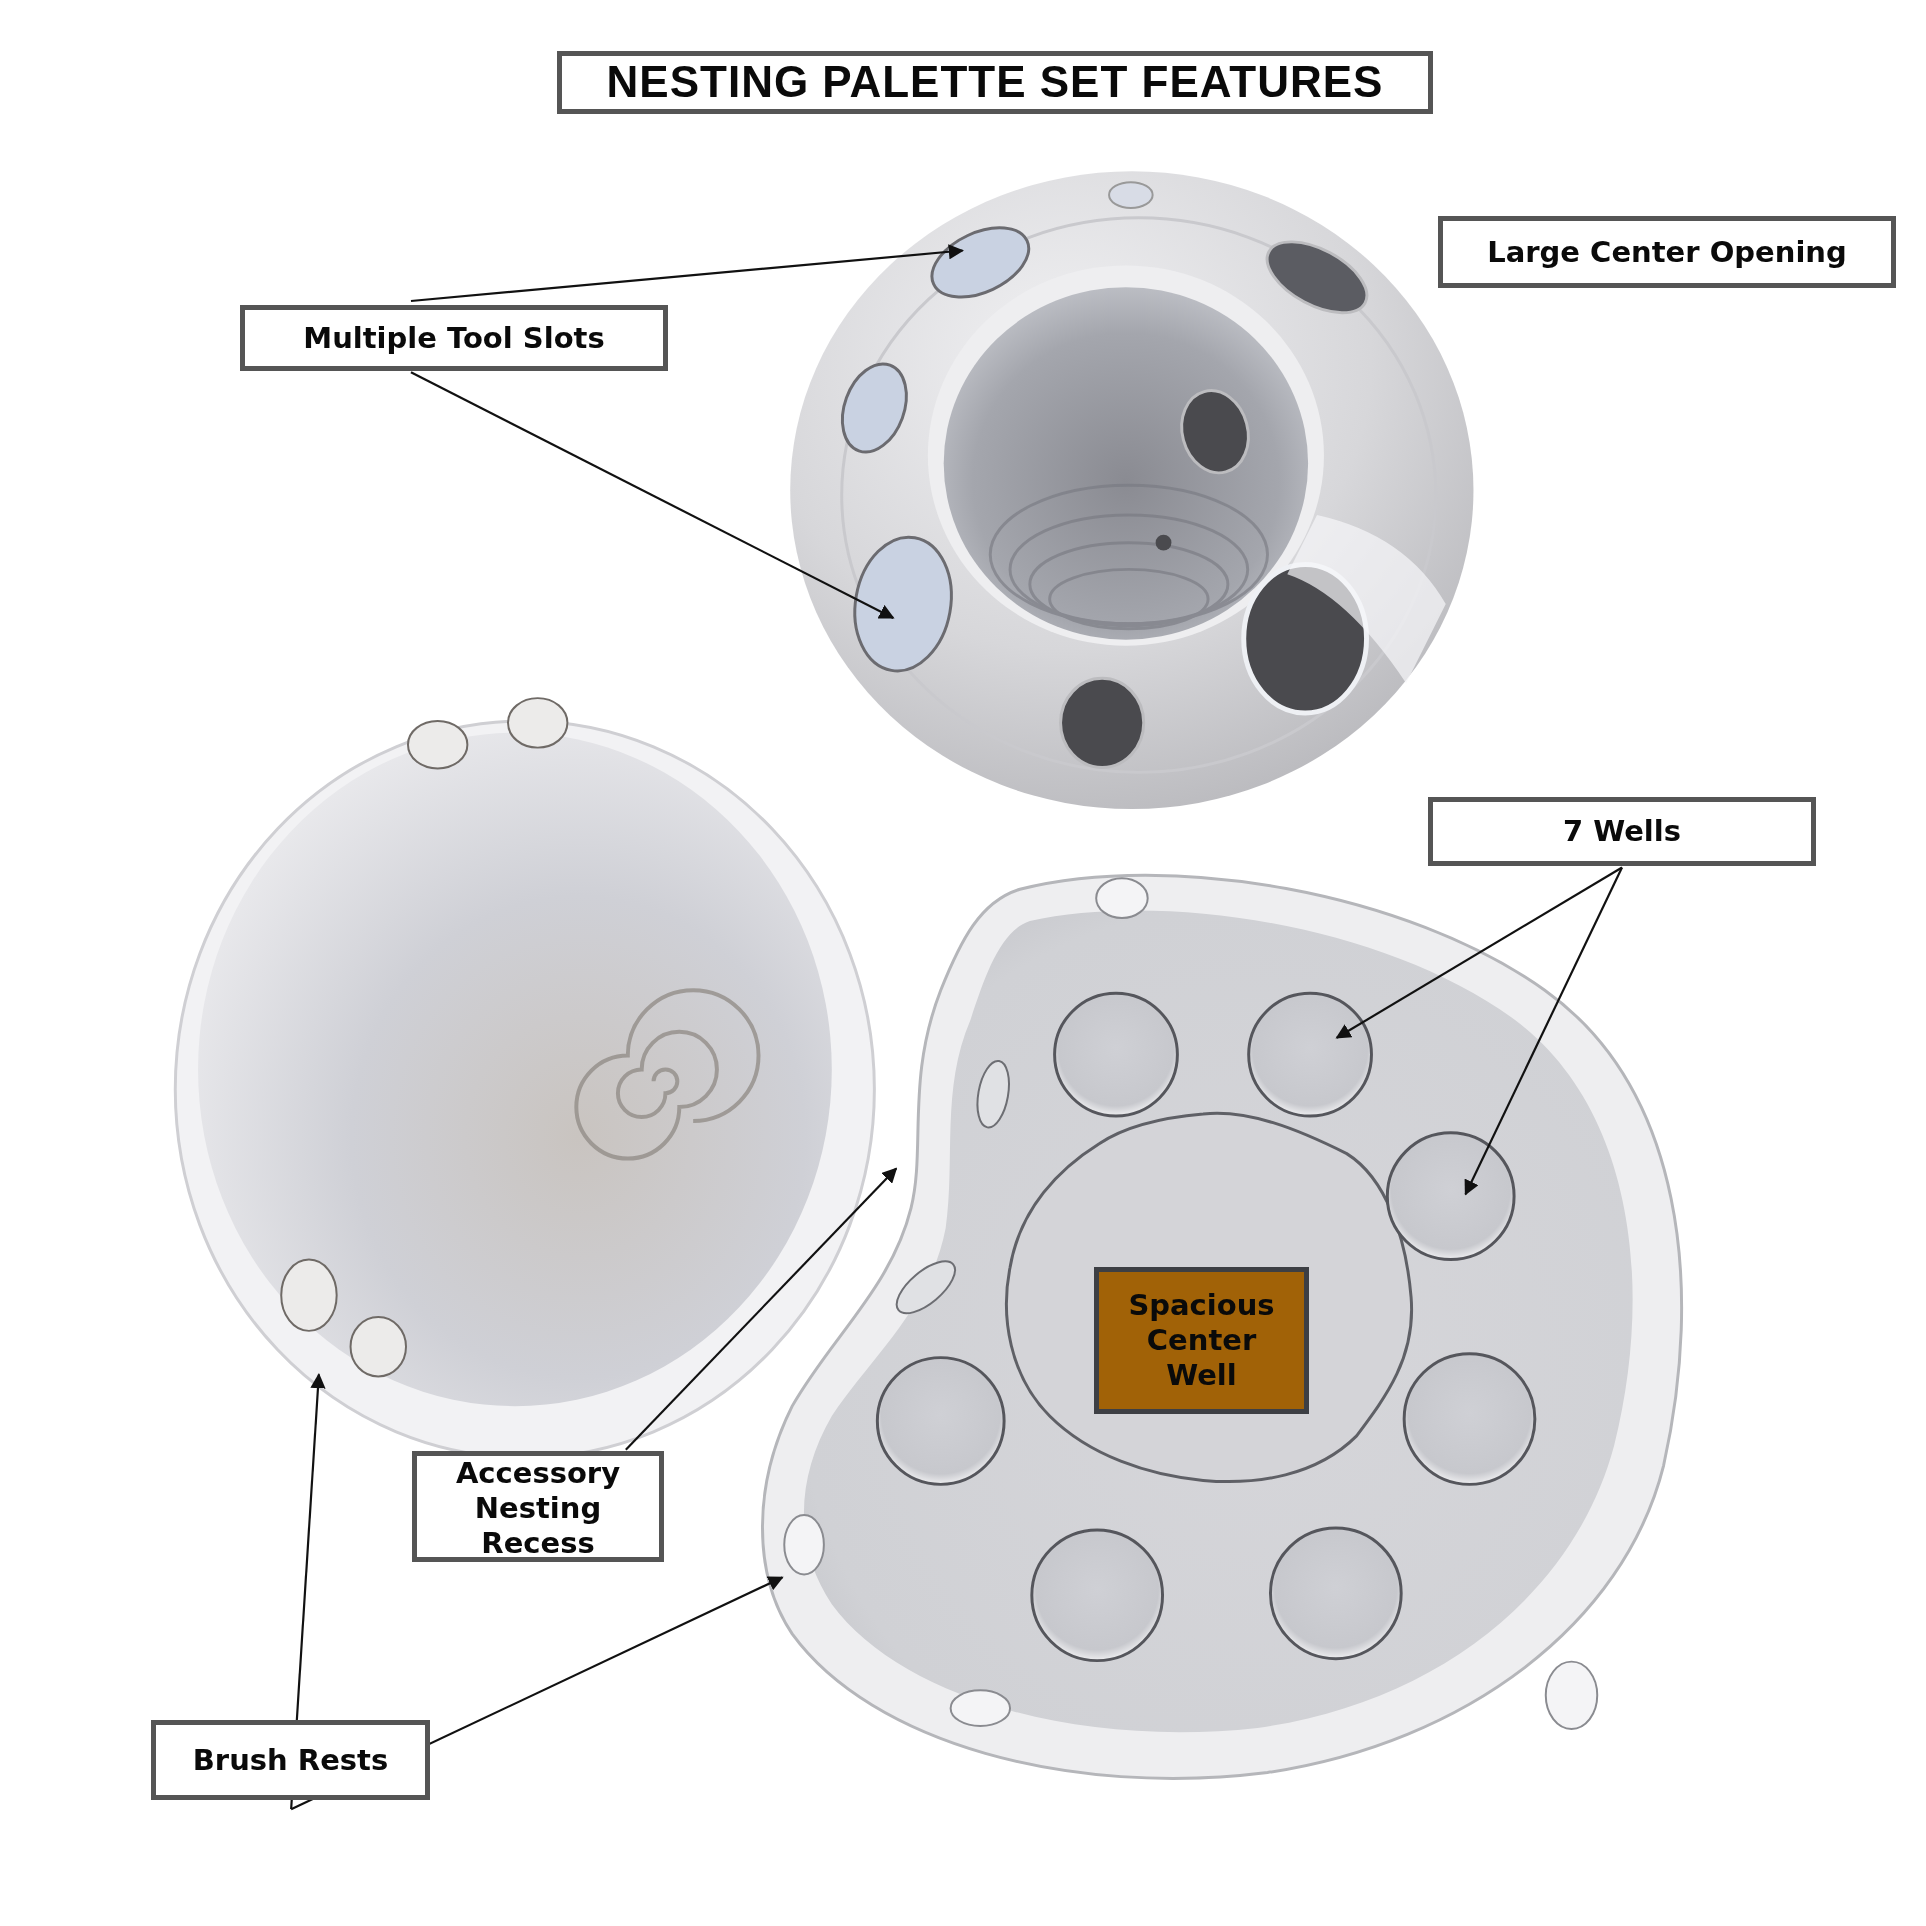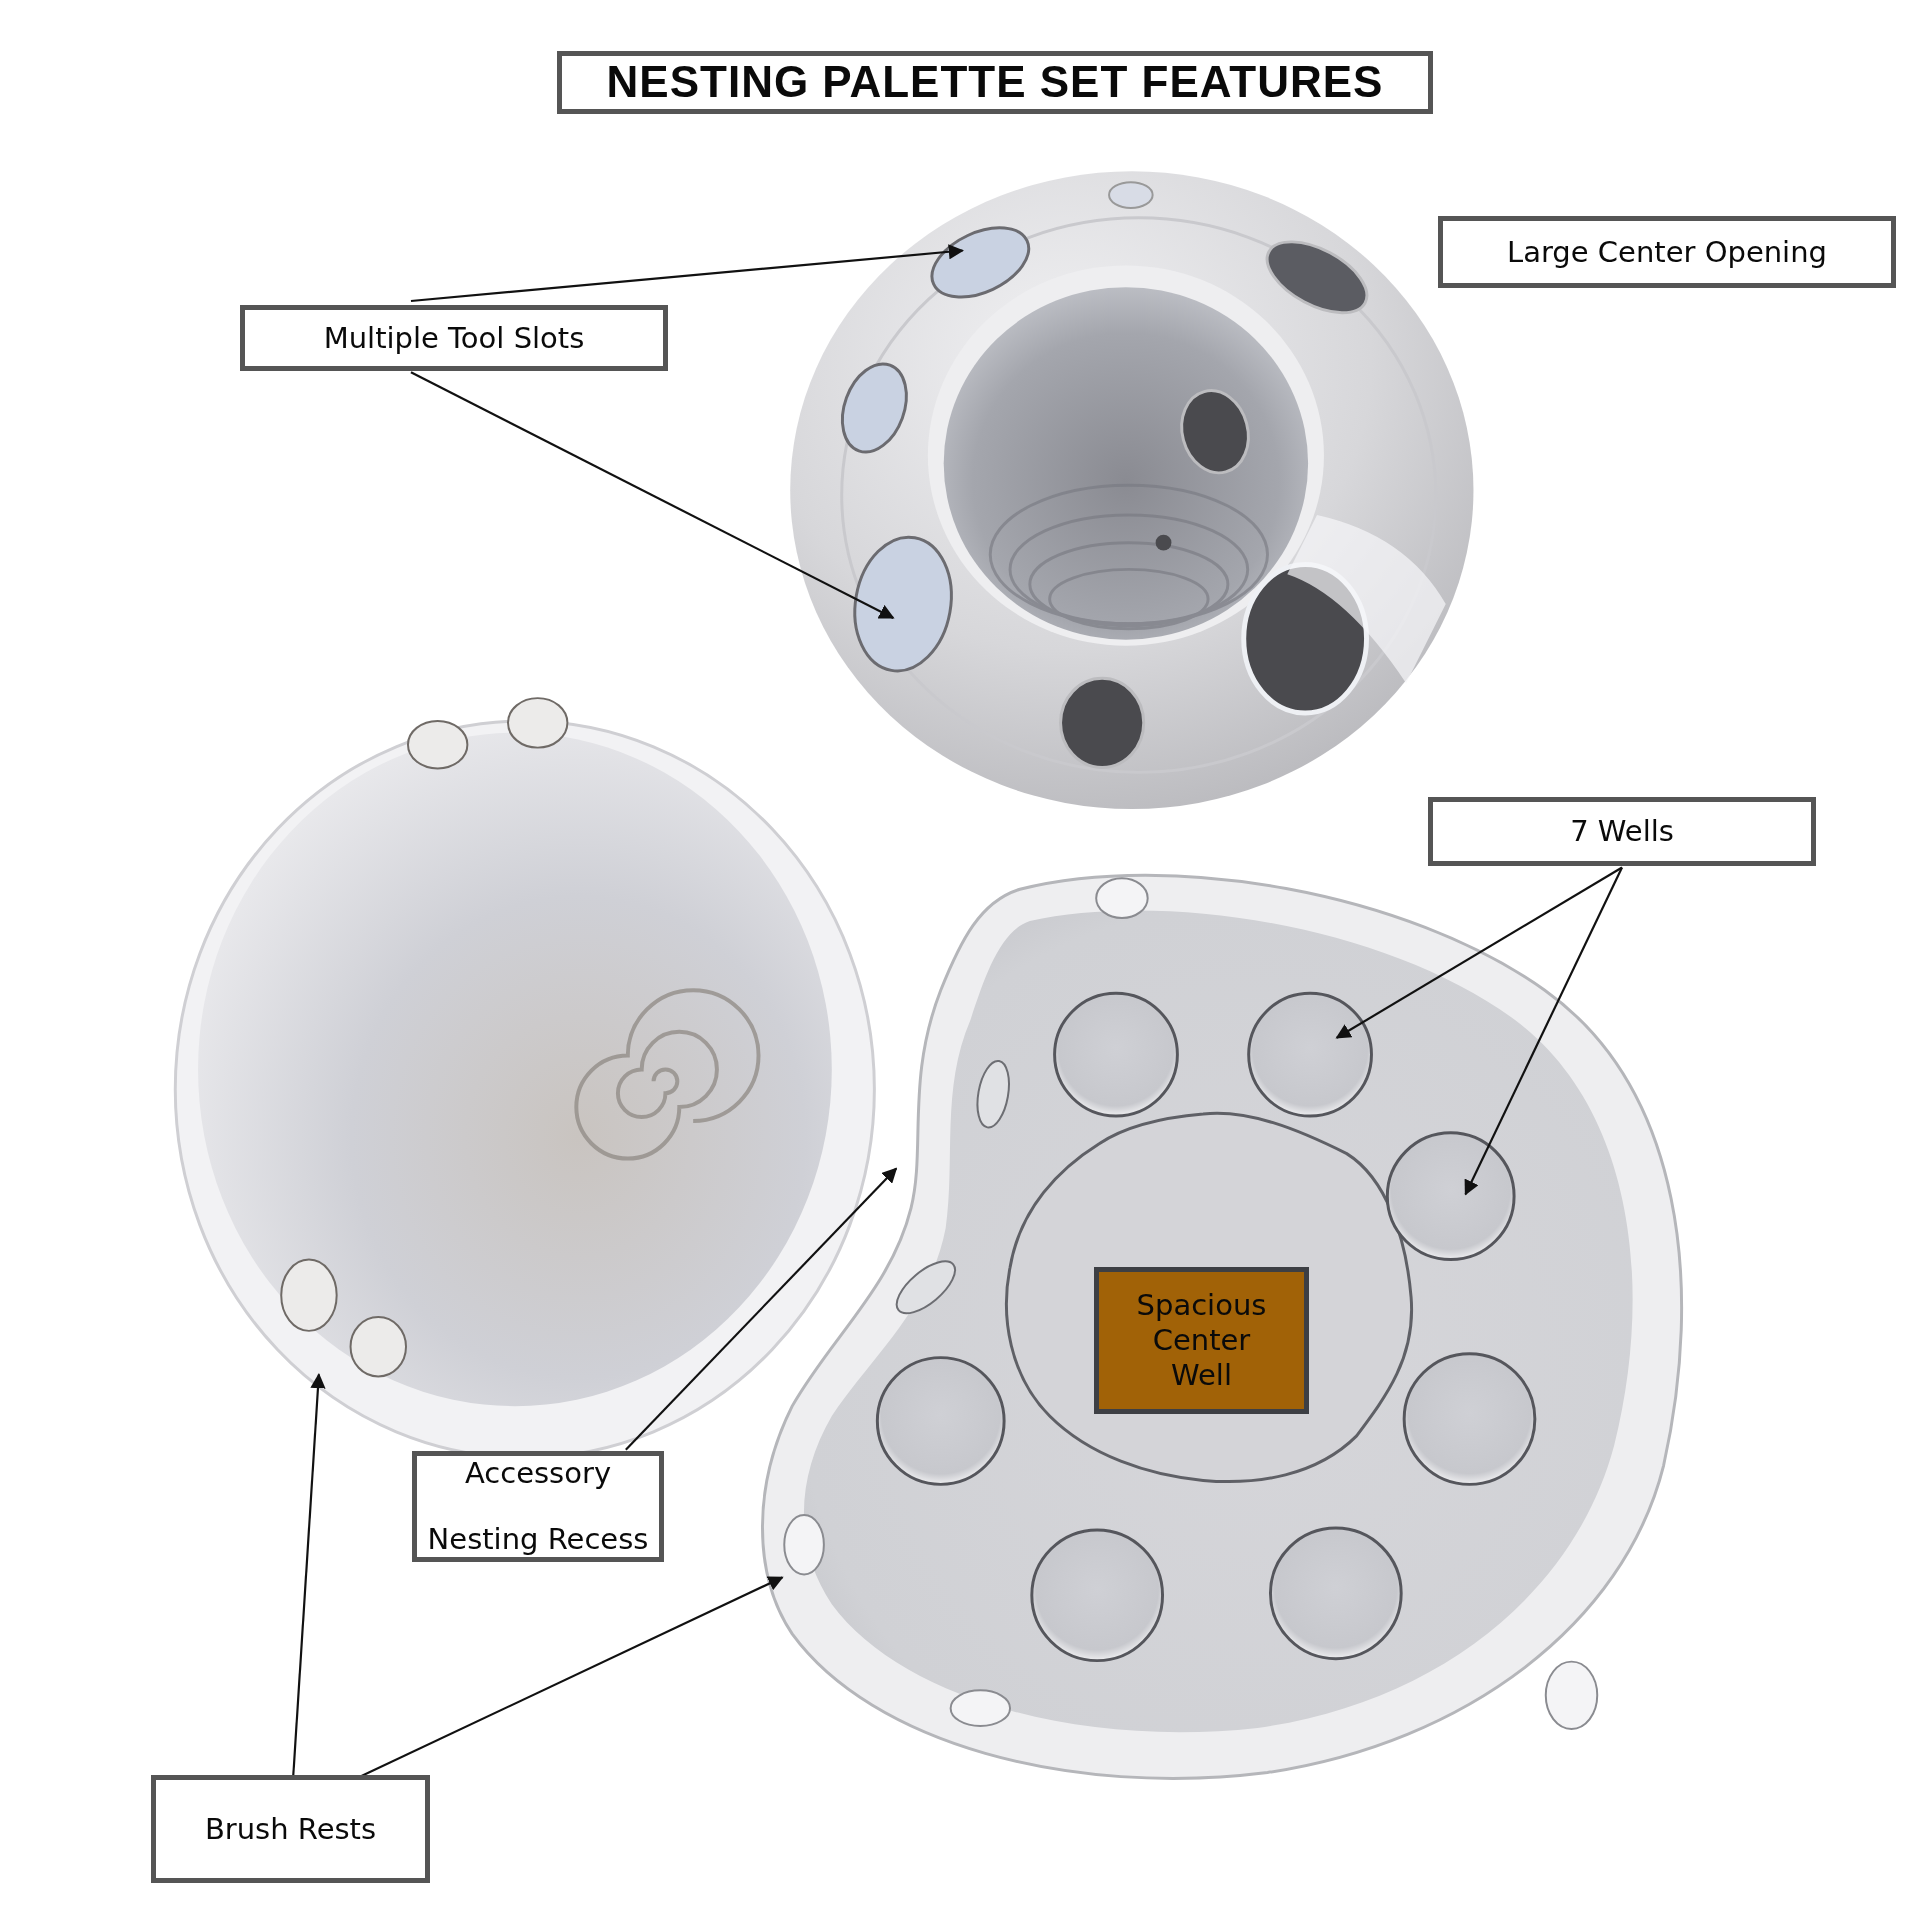--- a/index.html
+++ b/index.html
@@ -1,21 +1,21 @@
 <!DOCTYPE html>
 <html><head>
 <meta charset="utf-8">
 <style>
   html, body { margin:0; padding:0; background:#ffffff; }
   body { width:1927px; height:1927px; position:relative; overflow:hidden; font-family:"DejaVu Sans", sans-serif; }
   #stage { position:absolute; left:0; top:0; width:1927px; height:1927px; }
   .label-box {
     position:absolute; box-sizing:border-box; background:#ffffff;
     border:5px solid #555555; display:flex; align-items:center; justify-content:center;
-    text-align:center; color:#0a0a0a; font-weight:normal; line-height:1.2;
+    text-align:center; color:#0a0a0a; font-weight:bold; line-height:1.2;
   }
   .title-box { font-size:44px; letter-spacing:1px; font-family:"Liberation Sans", sans-serif; font-weight:bold; }
   .callout { font-size:29px; }
   .callout.inner { background:#a16207; border-color:#3d3f44; font-size:29px; }
 </style>
 </head>
 <body>
 
 <div id="stage">
 
@@ -155,18 +155,18 @@
     <span>Spacious</span>
     <span>Center</span>
     <span>Well</span>
   </div>
 
   <div class="label-box callout" style="left:412px; top:1451px; width:252px; height:111px; flex-direction:column;justify-content:space-between;">
     <span>Accessory</span>
     <span>Nesting Recess</span>
   </div>
 
-  <div class="label-box callout" style="left:151px; top:1775px; width:279px; height:108px;">
+  <div class="label-box callout" style="left:151px; top:1720px; width:279px; height:80px;">
     <span>Brush Rests</span>
   </div>
 
 </div>
 
 
 </body></html>

